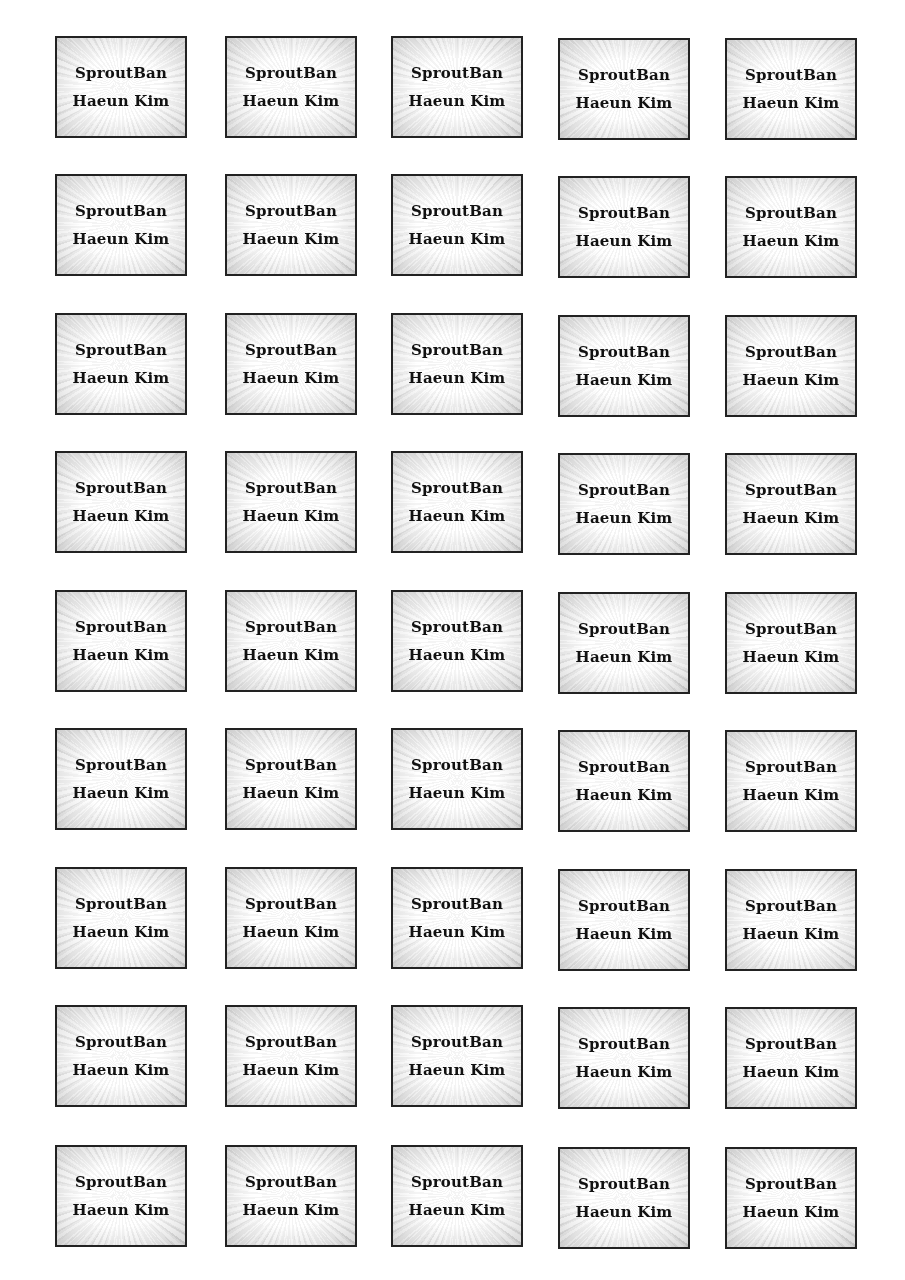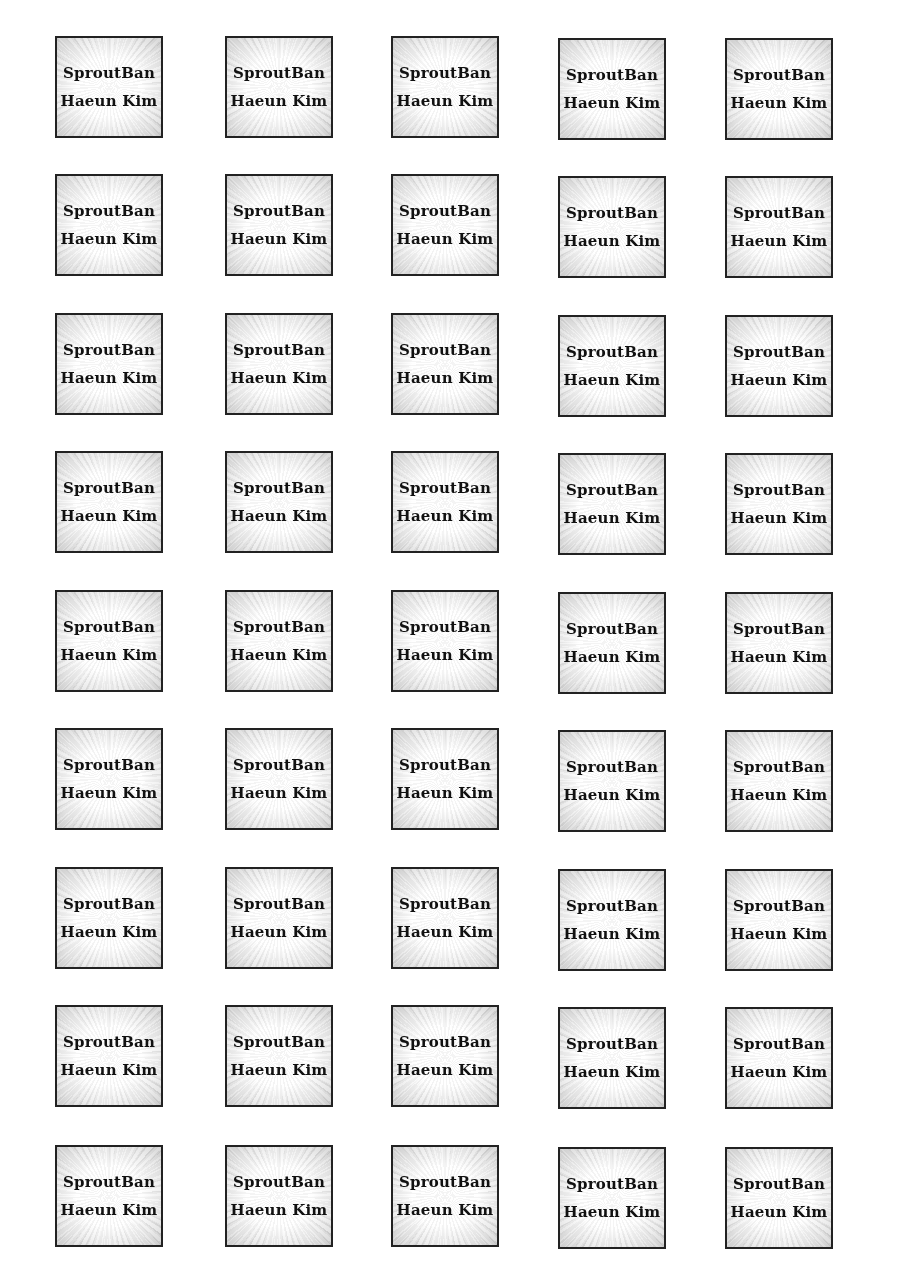--- a/index.html
+++ b/index.html
@@ -1,19 +1,19 @@
 <!DOCTYPE html>
 <html><head>
 <meta charset="utf-8">
 <style>
   html, body { margin: 0; padding: 0; background: #ffffff; }
   body { width: 905px; height: 1280px; position: relative; overflow: hidden; }
   .label {
     position: absolute;
-    width: 108px; height: 102px;
+    width: 132px; height: 102px;
     box-sizing: border-box;
     border: 2px solid #222;
     background:
       radial-gradient(ellipse at center, #ffffff 0%, #ffffff 45%, #ececec 75%, #d6d6d6 100%),
       repeating-conic-gradient(from 0deg at 50% 50%, #f4f4f4 0deg 3deg, #ffffff 3deg 7deg);
     background-blend-mode: multiply;
     display: flex; flex-direction: column; align-items: center; justify-content: center;
   }
   .label::before {
     content: ""; position: absolute; inset: 0;

